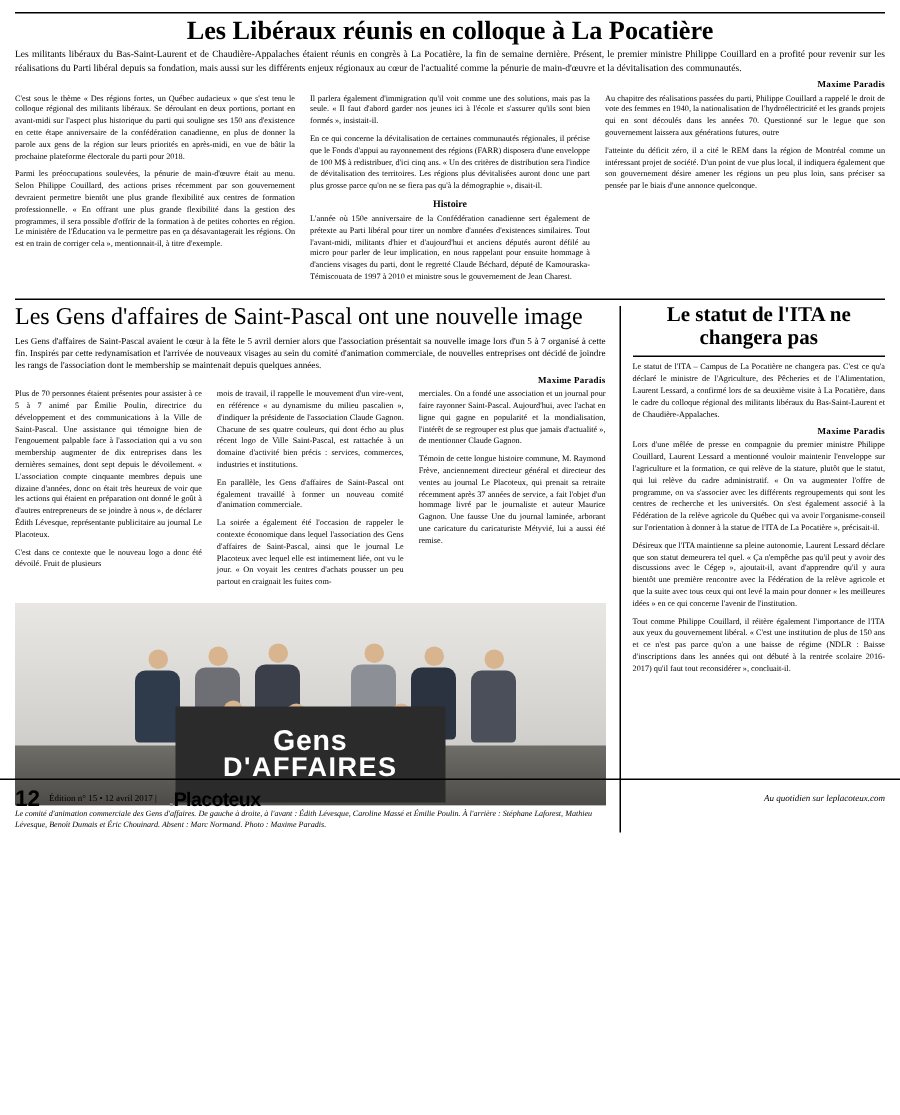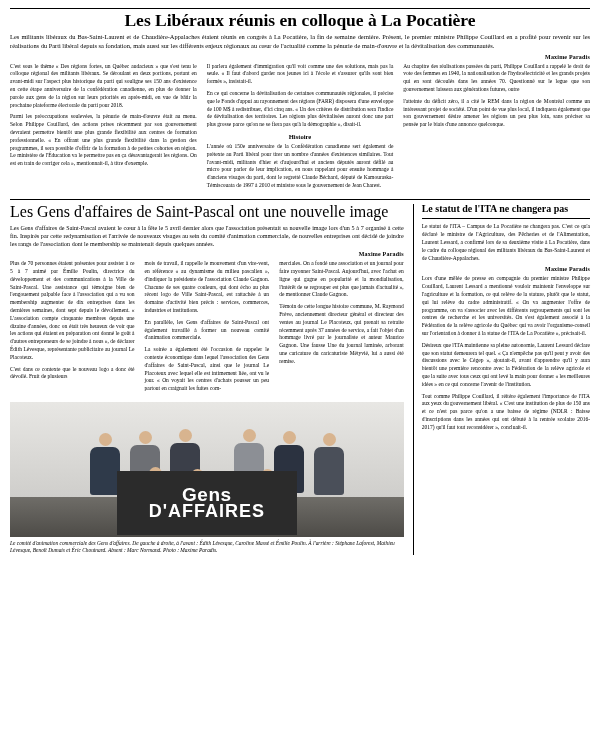--- a/index.html
+++ b/index.html
@@ -74,23 +74,23 @@
   }
   .a2-lede{
     font-size:6.1px;
     line-height:1.35;
     text-align:justify;
     margin:0 0 3px 0;
   }
 
   .a3-title{
     font-weight:bold;
-    font-size:10px;
+    font-size:14px;
     line-height:1.06;
-    text-align:left;
+    text-align:center;
     margin:0 0 4px 0;
   }
   .a3-lede{
     font-size:5.5px;
     line-height:1.42;
     text-align:justify;
     margin:0 0 4px 0;
   }
 
   
@@ -278,14 +278,22 @@
       <h2 class="a3-title">Le statut de l'ITA ne changera pas</h2>
       <div class="a2-rule"></div>
       <p class="a3-lede">Le statut de l'ITA – Campus de La Pocatière ne changera pas. C'est ce qu'a déclaré le ministre de l'Agriculture, des Pêcheries et de l'Alimentation, Laurent Lessard, a confirmé lors de sa deuxième visite à La Pocatière, dans le cadre du colloque régional des militants libéraux du Bas-Saint-Laurent et de Chaudière-Appalaches.</p>
       <div class="byline">Maxime Paradis</div>
       <p class="body-text">Lors d'une mêlée de presse en compagnie du premier ministre Philippe Couillard, Laurent Lessard a mentionné vouloir maintenir l'enveloppe sur l'agriculture et la formation, ce qui relève de la stature, plutôt que le statut, qui lui relève du cadre administratif. « On va augmenter l'offre de programme, on va s'associer avec les différents regroupements qui sont les centres de recherche et les universités. On s'est également associé à la Fédération de la relève agricole du Québec qui va avoir l'organisme-conseil sur l'orientation à donner à la statue de l'ITA de La Pocatière », précisait-il.</p>
       <p class="body-text">Désireux que l'ITA maintienne sa pleine autonomie, Laurent Lessard déclare que son statut demeurera tel quel. « Ça n'empêche pas qu'il peut y avoir des discussions avec le Cégep », ajoutait-il, avant d'apprendre qu'il y aura bientôt une première rencontre avec la Fédération de la relève agricole et que la suite avec tous ceux qui ont levé la main pour donner « les meilleures idées » en ce qui concerne l'avenir de l'institution.</p>
       <p class="body-text">Tout comme Philippe Couillard, il réitère également l'importance de l'ITA aux yeux du gouvernement libéral. « C'est une institution de plus de 150 ans et ce n'est pas parce qu'on a une baisse de régime (NDLR : Baisse d'inscriptions dans les années qui ont débuté à la rentrée scolaire 2016-2017) qu'il faut tout reconsidérer », concluait-il.</p>
     </div>
   </div>
 
+  <div class="footer">
+    <span class="folio">12</span>
+    <span class="edition">Édition n° 15 • 12 avril 2017 |</span>
+    <span class="masthead">
+      <span class="dot">.</span><span>Placoteux</span>
+    </span>
+    <span class="footer-right">Au quotidien sur leplacoteux.com</span>
+  </div>
 
 </div>
 
 </body></html>

